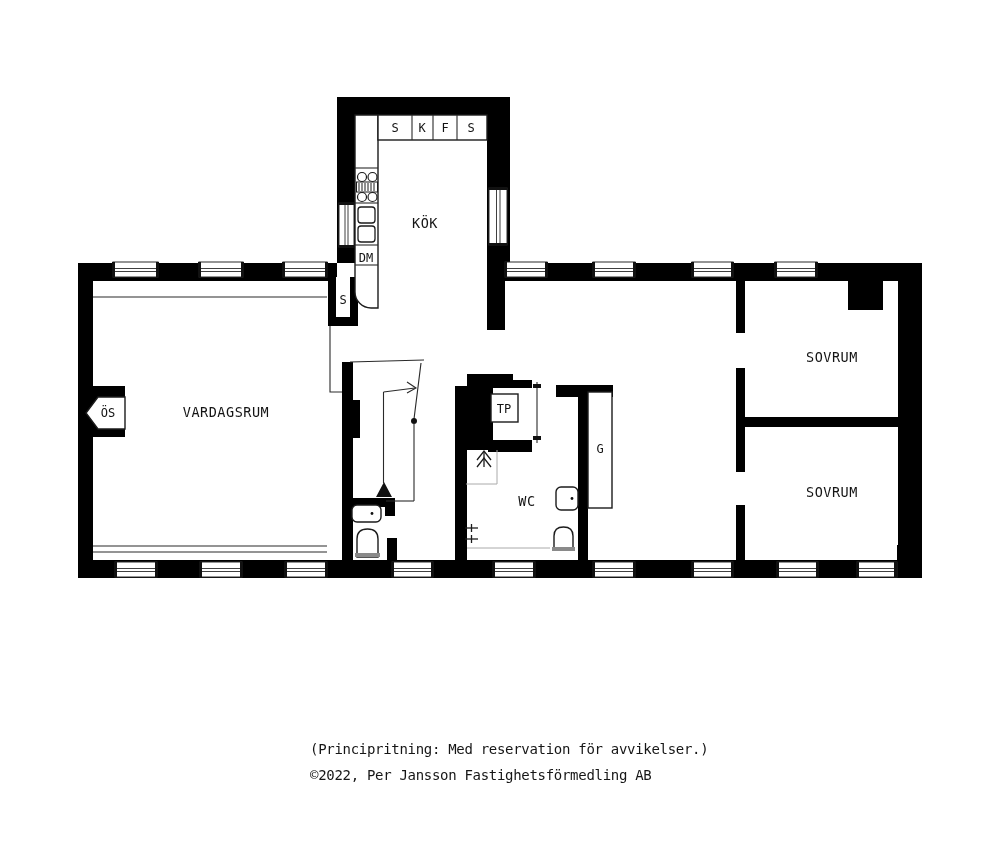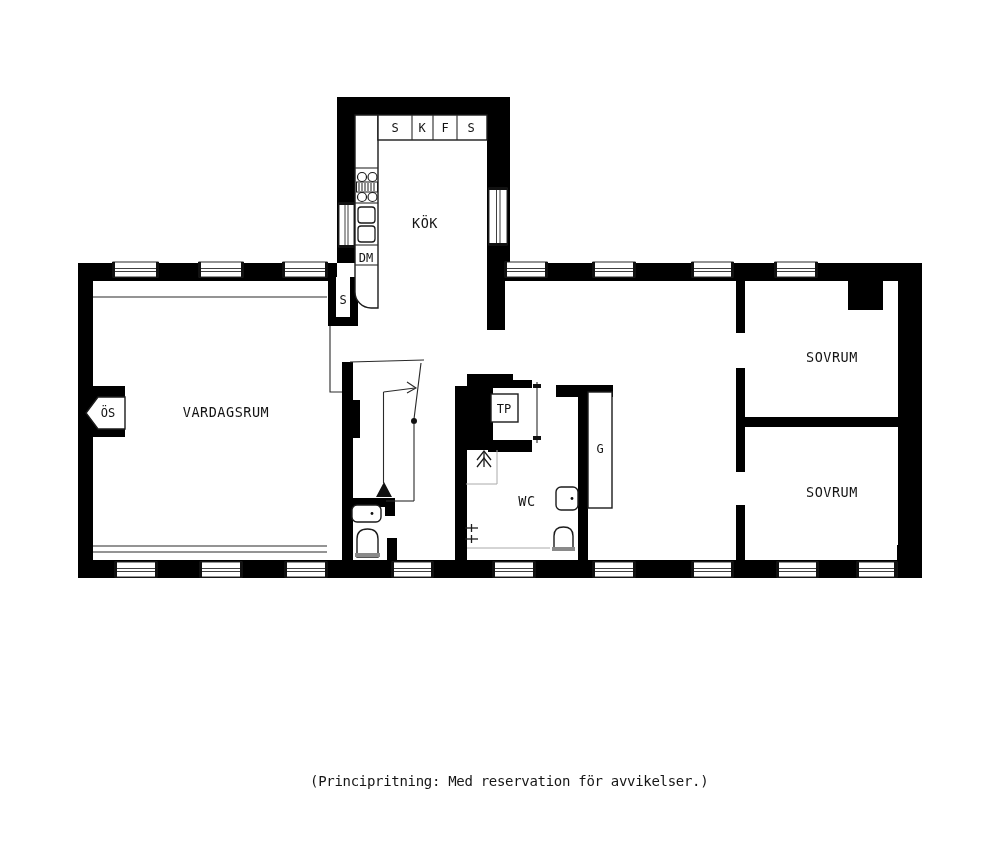--- a/index.html
+++ b/index.html
@@ -20,21 +20,21 @@
   .wincap{fill:#111111;}
   .lbl{
     font-family:"DejaVu Sans Mono", monospace;
     font-size:13.5px; fill:#141414; letter-spacing:0.5px;
   }
   .lbl-sm{
     font-family:"DejaVu Sans Mono", monospace;
     font-size:12px; fill:#141414;
   }
   .footer{
-    position:absolute; left:310px; top:768px;
+    position:absolute; left:310px; top:736px;
     font-family:"DejaVu Sans Mono", monospace;
     font-size:14px; line-height:26px; color:#161616;
     letter-spacing:-0.3px; white-space:nowrap;
   }
 </style>
 </head>
 <body>
 
 <div class="stage">
 
@@ -324,15 +324,16 @@
     <text class="lbl-sm" x="366" y="258">DM</text>
     <text class="lbl-sm" x="343" y="300">S</text>
     <text class="lbl-sm" x="108" y="413">ÖS</text>
     <text class="lbl-sm" x="504" y="409">TP</text>
     <text class="lbl-sm" x="600" y="449">G</text>
   </g>
 </svg>
 
   <div class="footer">
     <div>(Principritning: Med reservation för avvikelser.)</div>
+    <div>©2022, Per Jansson Fastighetsförmedling AB</div>
   </div>
 
 </div>
 
 </body></html>

